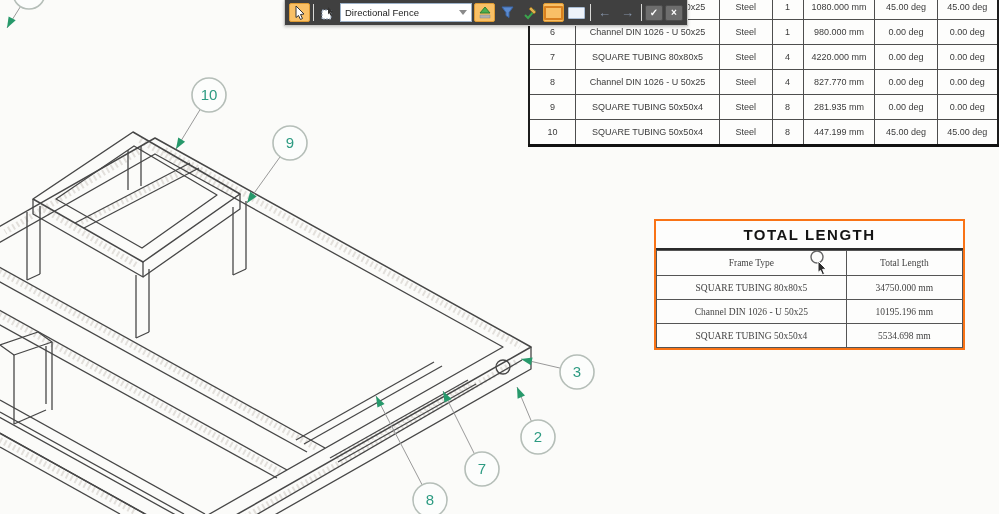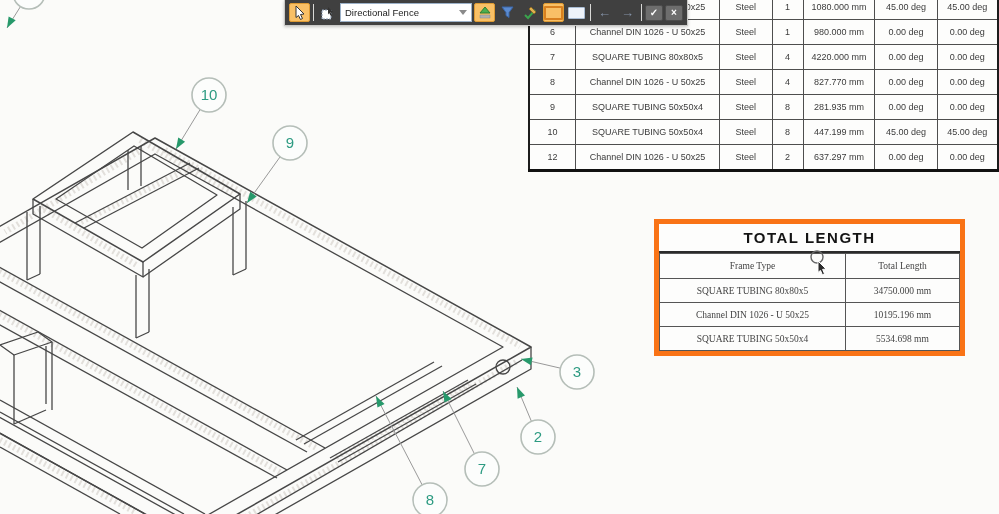--- a/index.html
+++ b/index.html
@@ -31,21 +31,21 @@
 
   
   .bom{position:absolute;left:528px;top:-7px;z-index:2;border-collapse:collapse;background:#fdfdfc;
        table-layout:fixed;}
   .bom{border:2px solid #1c1c1c;border-bottom:3px solid #111;}
   .bom td{border:1px solid #4e4e4e;height:24px;padding:0 2px;text-align:center;
           font-size:9px;color:#3b3b3b;white-space:nowrap;overflow:hidden;}
 
   
   .tl-wrap{position:absolute;left:654px;top:219px;width:311px;z-index:2;
-           border:5px solid #f97316;background:#fdfdfc;box-sizing:border-box;}
+           border:2px solid #f97316;background:#fdfdfc;box-sizing:border-box;}
   .tl-title{height:27px;display:flex;align-items:center;justify-content:center;
             font-weight:bold;font-size:15px;letter-spacing:1.5px;color:#141414;
             border-bottom:2px solid #2b2b2b;}
   .tl-table{width:100%;border-collapse:collapse;}
   .tl-table th,.tl-table td{border:1px solid #555;font-weight:normal;font-size:9.5px;
             color:#444;text-align:center;height:23px;padding:0;font-family:Liberation Serif, serif;}
   .tl-table th{height:24px;}
   .tl-c1{width:62%;} .tl-c2{width:38%;}
 
   
@@ -233,29 +233,20 @@
           <td>0.00 deg</td>
       </tr>
       <tr>
         <td>10</td>
           <td>SQUARE TUBING 50x50x4</td>
           <td>Steel</td>
           <td>8</td>
           <td>447.199 mm</td>
           <td>45.00 deg</td>
           <td>45.00 deg</td>
-      </tr>
-      <tr>
-        <td>12</td>
-          <td>Channel DIN 1026 - U 50x25</td>
-          <td>Steel</td>
-          <td>2</td>
-          <td>637.297 mm</td>
-          <td>0.00 deg</td>
-          <td>0.00 deg</td>
       </tr>
     </tbody>
   </table>
 
   <div class="tl-wrap">
     <div class="tl-title">TOTAL LENGTH</div>
     <table class="tl-table">
       <tbody>
         <tr>
           <th class="tl-c1">Frame Type</th>

